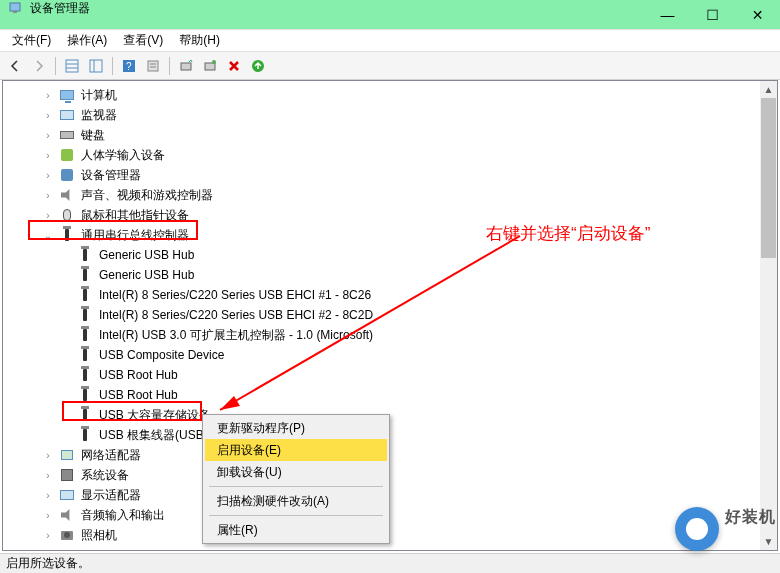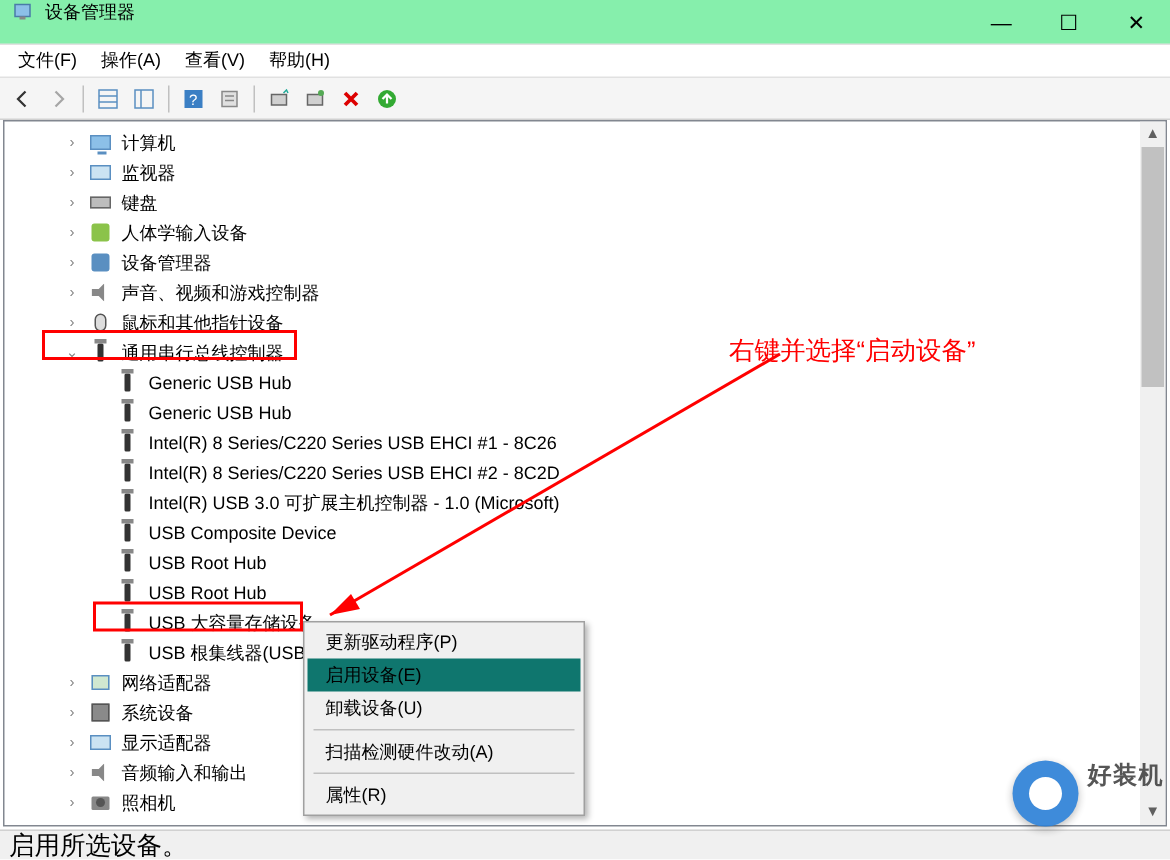--- a/index.html
+++ b/index.html
@@ -23,27 +23,27 @@
 .expander { width: 14px; height: 14px; display: flex; align-items: center; justify-content: center; font-size: 10px; color: #888; }
 .dev-icon { width: 16px; height: 16px; margin: 0 4px; display: flex; align-items: center; justify-content: center; }
 .node .label { font-size: 12px; padding: 1px 2px; }
 .indent-1 { padding-left: 34px; }
 .indent-2 { padding-left: 52px; }
 
 .red-box { position: absolute; border: 2px solid #ff0000; pointer-events: none; }
 
 .context-menu { position: absolute; left: 202px; top: 414px; width: 188px; background: #f0f0f0; border: 1px solid #a0a0a0; box-shadow: 2px 2px 4px rgba(0,0,0,0.3); padding: 2px; }
 .context-menu .item { height: 22px; display: flex; align-items: center; padding-left: 12px; font-size: 12px; cursor: pointer; }
-.context-menu .item.hl { background: #0f766e; }
+.context-menu .item.hl { background: #fde047; }
 .context-menu .msep { height: 1px; background: #c0c0c0; margin: 3px 4px; }
 
 .annotation { position: absolute; font-size: 17px; color: #ff0000; font-weight: normal; }
 .arrow { position: absolute; pointer-events: none; }
 
-.statusbar { position: absolute; bottom: 0; left: 0; right: 0; height: 20px; border-top: 1px solid #d1d1d1; background: #f0f0f0; font-size: 17px; padding-left: 6px; display: flex; align-items: center; }
+.statusbar { position: absolute; bottom: 0; left: 0; right: 0; height: 20px; border-top: 1px solid #d1d1d1; background: #f0f0f0; font-size: 12px; padding-left: 6px; display: flex; align-items: center; }
 
 .scrollbar { position: absolute; right: 0; top: 0; bottom: 0; width: 17px; background: #f0f0f0; }
 .scrollbar .thumb { position: absolute; left: 1px; right: 1px; top: 17px; height: 160px; background: #c1c1c1; }
 .scrollbar .arr { height: 17px; display: flex; align-items: center; justify-content: center; color: #606060; font-size: 10px; }
 .scrollbar .arr.bottom { position: absolute; bottom: 0; left: 0; right: 0; }
 
 .watermark { position: absolute; right: 4px; bottom: 22px; display: flex; align-items: flex-start; gap: 6px; opacity: 0.9; }
 .watermark .circle { width: 44px; height: 44px; border-radius: 50%; background: #2a7fd6; display: flex; align-items: center; justify-content: center; box-shadow: 0 2px 6px rgba(0,0,0,0.3); }
 .watermark .inner { width: 22px; height: 22px; border-radius: 50%; background: #fff; }
 .watermark .text { font-size: 16px; font-weight: bold; color: #444; letter-spacing: 1px; }

